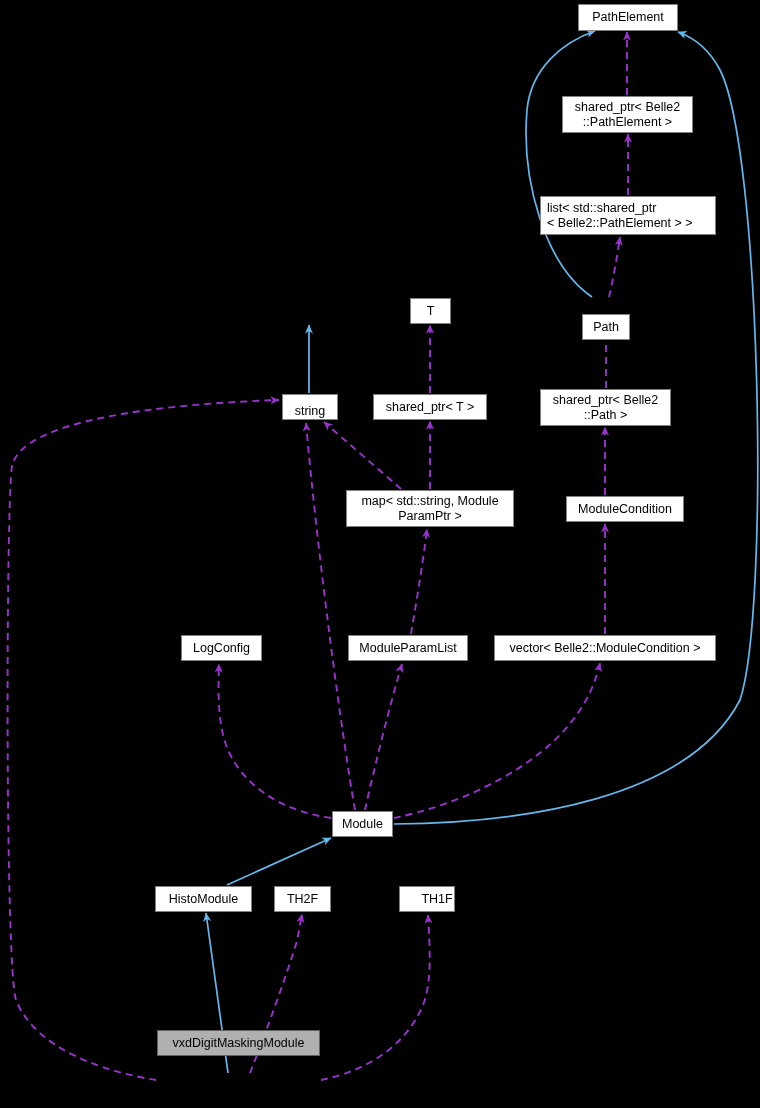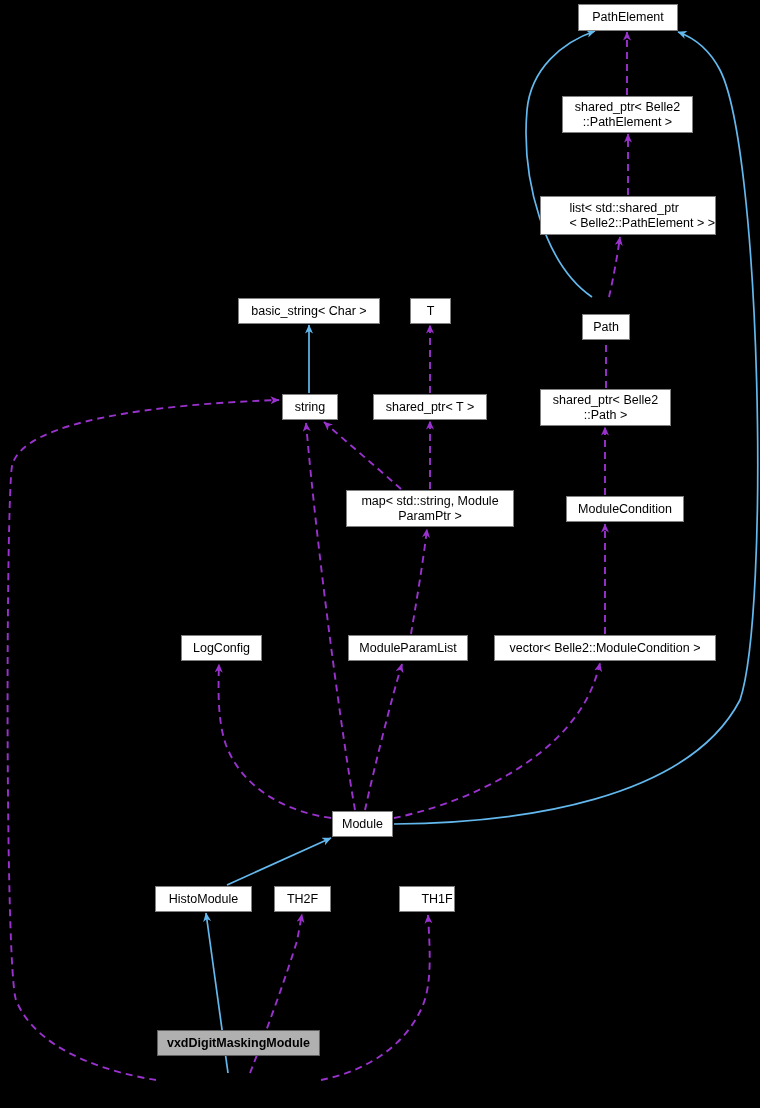--- a/index.html
+++ b/index.html
@@ -117,38 +117,35 @@
 
   <div class="node" style="left:578px; top:4px; width:100px; height:27px;">
     <span class="node-label">PathElement</span>
   </div>
 
   <div class="node" style="left:562px; top:96px; width:131px; height:37px;">
     <span class="node-label">shared_ptr&lt; Belle2
 ::PathElement &gt;</span>
   </div>
 
-  <div class="node" style="left:540px; top:196px; width:176px; height:39px; justify-content:flex-end; padding-left:6px; text-align:left;">
+  <div class="node" style="left:540px; top:196px; width:176px; height:39px; justify-content:flex-start; padding-left:6px; text-align:left;">
     <span class="node-label">list&lt; std::shared_ptr
 &lt; Belle2::PathElement &gt; &gt;</span>
   </div>
 
-  <div class="node" style="left:238px; top:298px; width:142px; height:26px;">
-    <span class="node-label">basic_string&lt; Char &gt;</span>
-  </div>
 
   <div class="node" style="left:410px; top:298px; width:41px; height:26px;">
     <span class="node-label">T</span>
   </div>
 
   <div class="node" style="left:582px; top:298px; width:48px; height:26px;margin-top:16px;">
     <span class="node-label">Path</span>
   </div>
 
-  <div class="node" style="left:282px; top:394px; width:56px; height:26px;">
+  <div class="node" style="left:282px; top:394px; width:56px; height:26px;align-items:flex-end;">
     <span class="node-label">string</span>
   </div>
 
   <div class="node" style="left:373px; top:394px; width:114px; height:26px;">
     <span class="node-label">shared_ptr&lt; T &gt;</span>
   </div>
 
   <div class="node" style="left:540px; top:389px; width:131px; height:37px;">
     <span class="node-label">shared_ptr&lt; Belle2
 ::Path &gt;</span>
@@ -184,17 +181,17 @@
   </div>
 
   <div class="node" style="left:274px; top:886px; width:57px; height:26px;">
     <span class="node-label">TH2F</span>
   </div>
 
   <div class="node" style="left:399px; top:886px; width:56px; height:26px;padding-left:20px;">
     <span class="node-label">TH1F</span>
   </div>
 
-  <div class="node focus" style="left:157px; top:1030px; width:163px; height:26px;font-weight:bold;">
+  <div class="node focus" style="left:157px; top:1030px; width:163px; height:26px;">
     <span class="node-label">vxdDigitMaskingModule</span>
   </div>
 
 </div>
 
 </body></html>

